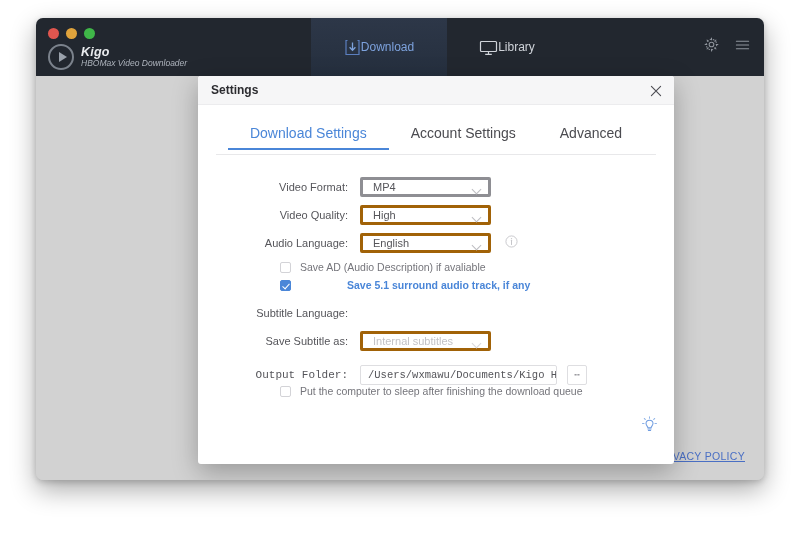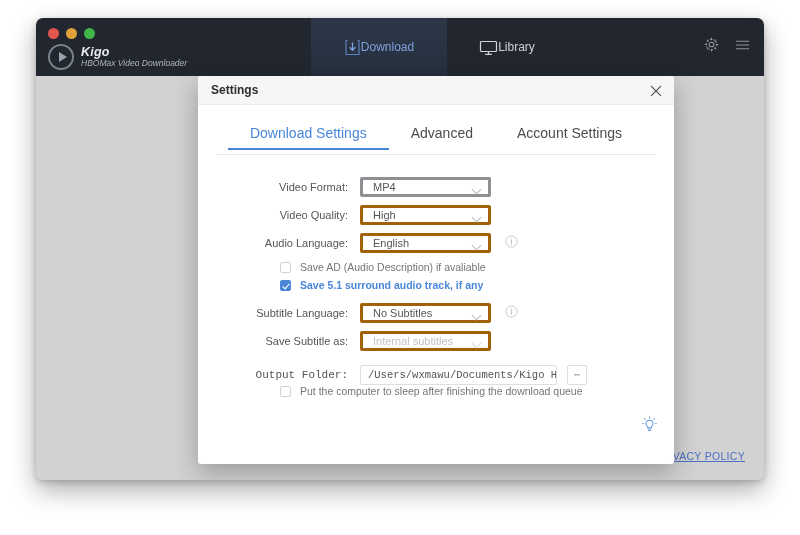--- a/index.html
+++ b/index.html
@@ -325,22 +325,22 @@
         <span id="dialog-title">Settings</span>
         <span id="dialog-close">
           <svg width="12" height="12" viewBox="0 0 12 12">
             <path d="M1.4 1.4 L10.6 10.6 M10.6 1.4 L1.4 10.6" stroke="#4c4c52" stroke-width="1.1" stroke-linecap="round"></path>
           </svg>
         </span>
       </div>
 
       <div id="tabs">
         <div class="tab active">Download Settings</div>
+        <div class="tab">Account Settings</div>
         <div class="tab">Advanced</div>
-        <div class="tab">Account Settings</div>
         <div id="tabs-rule"></div>
       </div>
 
       <div id="form">
 
         <div class="row">
           <div class="lbl">Video Format:</div>
           <div class="ctrl">
             <div class="select focused">
               <span>MP4</span>
@@ -374,40 +374,27 @@
               </svg>
             </span>
           </div>
         </div>
 
         <div class="checkrow" style="margin-top:6px;">
           <span class="cb"></span>
           <span class="ctext">Save AD (Audio Description) if avaliable</span>
         </div>
 
-        <div class="checkrow" style="margin-bottom:12px;">
+        <div class="checkrow" style="margin-bottom:12px;gap:47px;">
           <span class="cb checked"></span>
           <span class="ctext hl">Save 5.1 surround audio track, if any</span>
         </div>
 
         <div class="row">
           <div class="lbl">Subtitle Language:</div>
-          <div class="ctrl" style="display:flex;align-items:center;">
-            <div class="select">
-              <span>No Subtitles</span>
-              <span class="chev"></span>
-            </div>
-            <span class="infoic">
-              <svg width="13" height="13" viewBox="0 0 14 14">
-                <circle cx="7" cy="7" r="6" fill="none" stroke="#c6c6ca" stroke-width="1"></circle>
-                <path d="M7 5.6 V10.2" stroke="#c6c6ca" stroke-width="1.1" stroke-linecap="round"></path>
-                <circle cx="7" cy="3.9" r=".72" fill="#c6c6ca"></circle>
-              </svg>
-            </span>
-          </div>
         </div>
 
         <div class="row" style="margin-bottom:14px;">
           <div class="lbl">Save Subtitle as:</div>
           <div class="ctrl">
             <div class="select disabled">
               <span>Internal subtitles</span>
               <span class="chev"></span>
             </div>
           </div>

